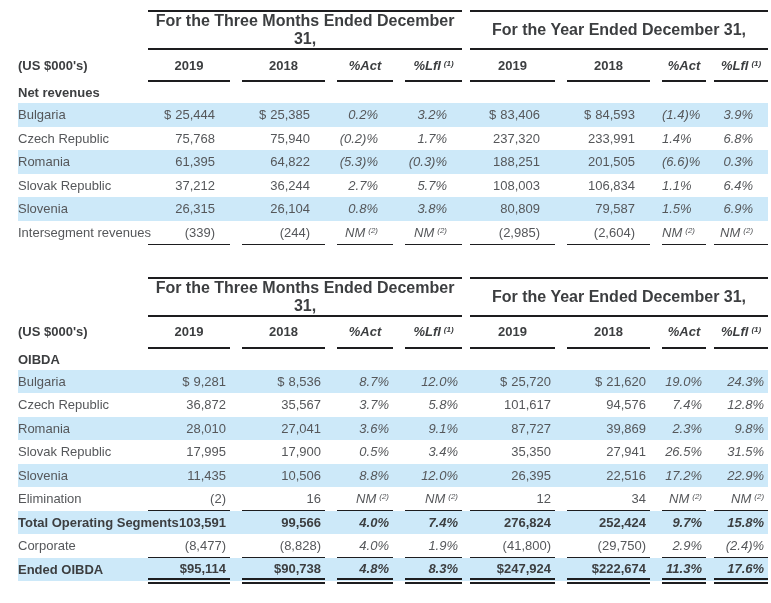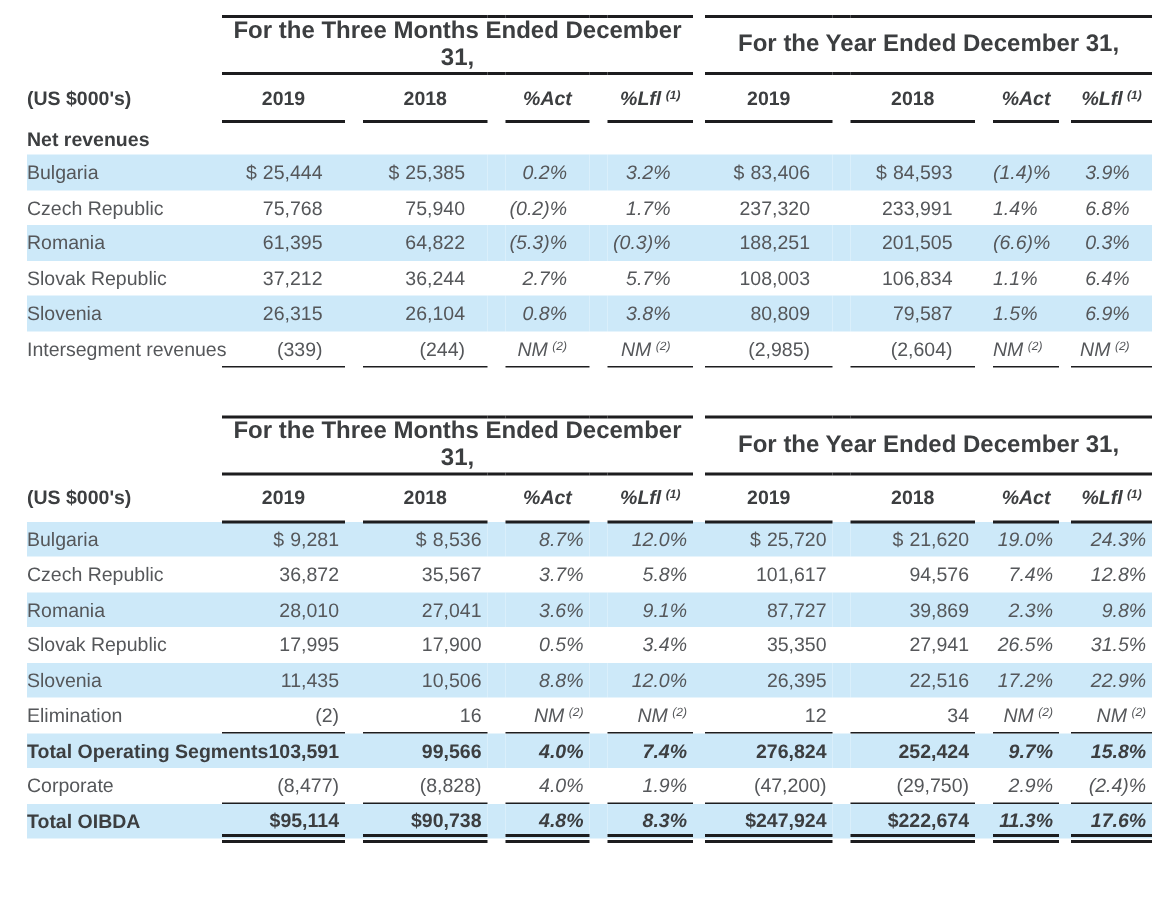--- a/index.html
+++ b/index.html
@@ -248,20 +248,23 @@
       <td class="ph"><span>%Lfl</span><sup>(1)</sup></td>
       <td></td>
       <td class="yr">2019</td>
       <td></td>
       <td class="yr">2018</td>
       <td></td>
       <td class="ph">%Act</td>
       <td></td>
       <td class="ph"><span>%Lfl</span><sup>(1)</sup></td>
     </tr>
+    <tr class="section">
+      <td colspan="16">OIBDA</td>
+    </tr>
 
     <tr class="r blue">
       <td class="lbl">Bulgaria</td>
       <td class="v num"><span class="cur">$</span><span class="val">9,281</span></td>
       <td></td>
       <td class="v num"><span class="cur">$</span><span class="val">8,536</span></td>
       <td></td>
       <td class="v pct">8.7%</td>
       <td></td>
       <td class="v pct">12.0%</td>
@@ -392,31 +395,31 @@
     <tr class="r">
       <td class="lbl">Corporate</td>
       <td class="v num ul">(8,477)</td>
       <td></td>
       <td class="v num ul">(8,828)</td>
       <td></td>
       <td class="v pct ul">4.0%</td>
       <td></td>
       <td class="v pct ul">1.9%</td>
       <td></td>
-      <td class="v num ul">(47,200)</td>
+      <td class="v num ul">(41,800)</td>
       <td></td>
       <td class="v num ul">(29,750)</td>
       <td></td>
       <td class="v pct ul">2.9%</td>
       <td></td>
       <td class="v pct ul">(2.4)%</td>
     </tr>
 
     <tr class="r blue bold">
-      <td class="lbl">Total OIBDA</td>
+      <td class="lbl">Ended OIBDA</td>
       <td class="v num dul">$95,114</td>
       <td></td>
       <td class="v num dul">$90,738</td>
       <td></td>
       <td class="v pct dul">4.8%</td>
       <td></td>
       <td class="v pct dul">8.3%</td>
       <td></td>
       <td class="v num dul">$247,924</td>
       <td></td>

